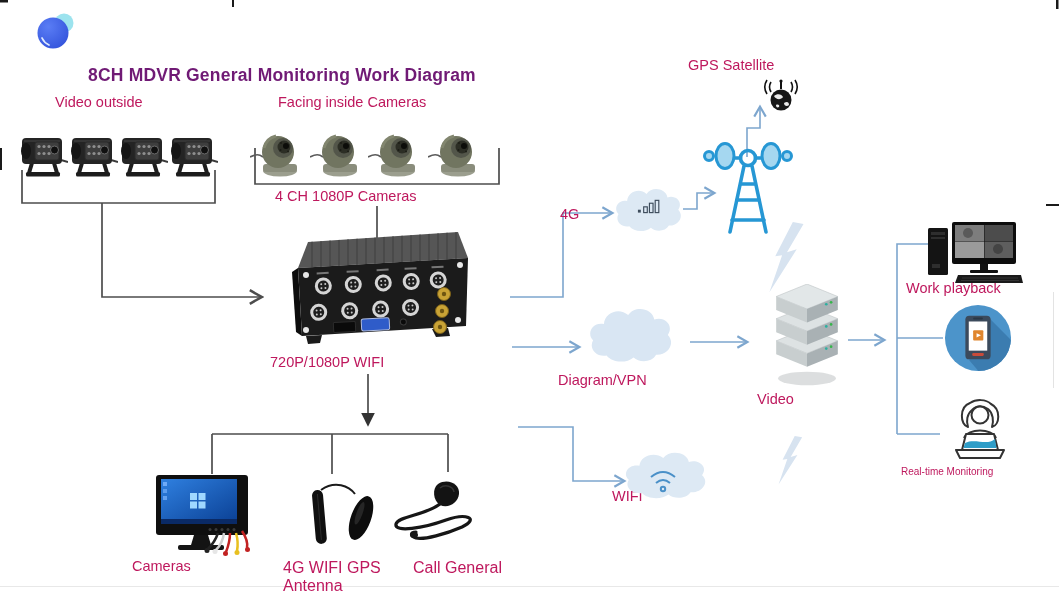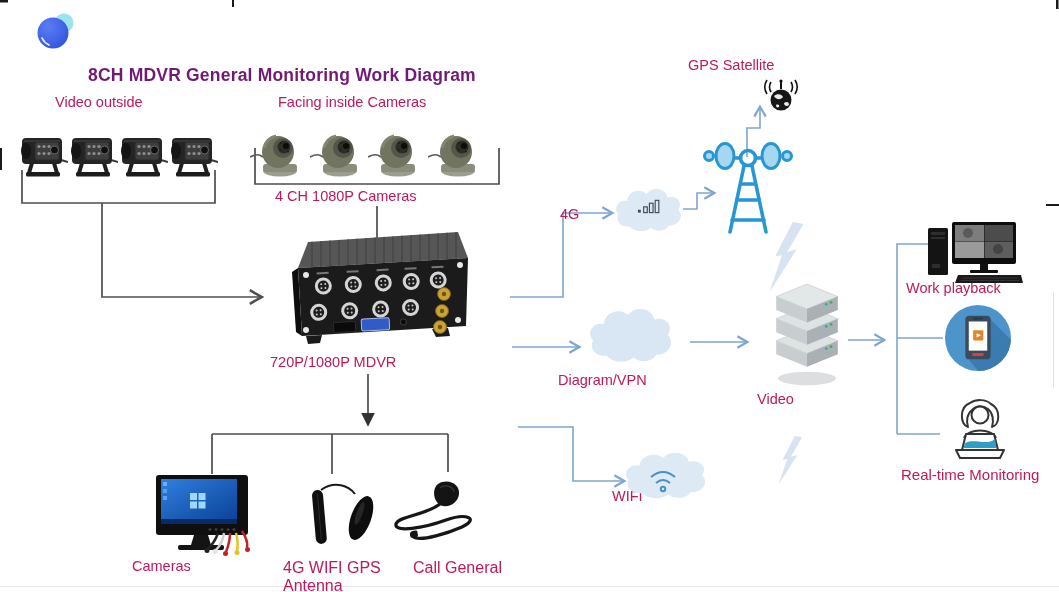--- a/index.html
+++ b/index.html
@@ -120,28 +120,28 @@
       <circle cx="28" cy="12" r="9.5" fill="#9ce3ee"></circle>
       <circle cx="17" cy="22" r="15.5" fill="url(#logograd)"></circle>
       <path d="M6,27 A14,14 0 0 0 13,34" stroke="#dfeaff" stroke-width="1.8" fill="none" stroke-linecap="round"></path>
     </svg>
   </div>
   <div class="title">8CH MDVR General Monitoring Work Diagram</div>
 
   <div class="lbl" style="left:55px;top:94px;width:145px">Video outside</div>
   <div class="lbl" style="left:278px;top:94px;width:185px">Facing inside Cameras</div>
   <div class="lbl" style="left:275px;top:188px;width:185px">4 CH 1080P Cameras</div>
-  <div class="lbl" style="left:270px;top:354px;width:190px">720P/1080P MDVR</div>
+  <div class="lbl" style="left:270px;top:354px;width:190px">720P/1080P WIFI</div>
   <div class="lbl" style="left:688px;top:57px;width:145px">GPS Satellite</div>
   <div class="lbl" style="left:560px;top:206px;width:48px">4G</div>
   <div class="lbl" style="left:558px;top:372px;width:145px">Diagram/VPN</div>
   <div class="lbl" style="left:612px;top:488px;width:100px">WIFI</div>
   <div class="lbl" style="left:757px;top:391px;width:100px">Video</div>
   <div class="lbl" style="left:906px;top:280px;width:145px">Work playback</div>
-  <div class="lbl small" style="left:901px;top:466px;width:158px;font-size:15px">Real-time Monitoring</div>
+  <div class="lbl small" style="left:901px;top:466px;width:158px;font-size:10px">Real-time Monitoring</div>
   <div class="lbl" style="left:132px;top:558px;width:100px">Cameras</div>
   <div class="lbl small" style="left:283px;top:559px;width:140px">4G WIFI GPS Antenna</div>
   <div class="lbl small" style="left:413px;top:559px;width:105px">Call General</div>
 
   <div class="abs" style="left:18px;top:132px">
     <svg width="205" height="48" viewBox="0 0 205 48">
       <use href="#sym-outcam" x="0" y="0" width="50" height="46"></use>
       <use href="#sym-outcam" x="50" y="0" width="50" height="46"></use>
       <use href="#sym-outcam" x="100" y="0" width="50" height="46"></use>
       <use href="#sym-outcam" x="150" y="0" width="50" height="46"></use>

